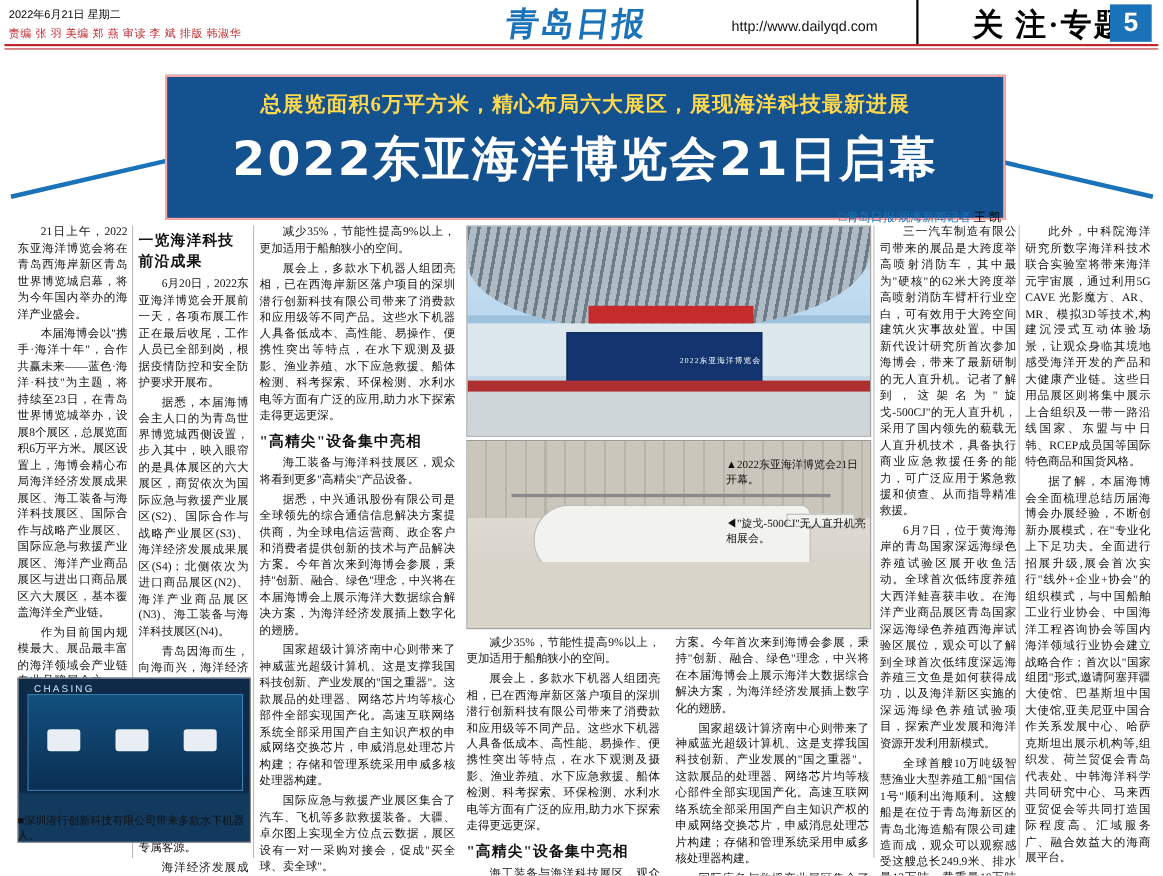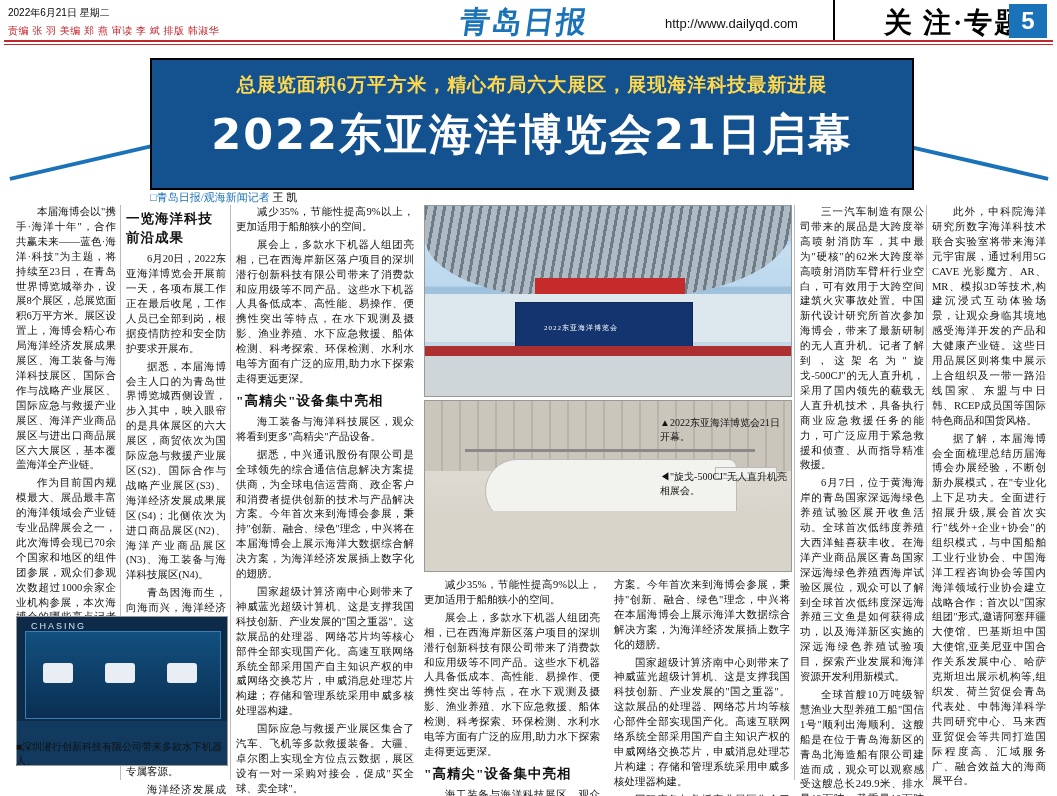--- a/index.html
+++ b/index.html
@@ -20,26 +20,26 @@
   .mh-rule{position:absolute;left:4px;top:40px;width:1049px;height:2px;background:#c0272d;}
   .mh-rule2{position:absolute;left:4px;top:44px;width:1049px;height:1px;background:#c0272d;}
   .mh-logo{position:absolute;left:460px;top:2px;font-size:30px;color:#1a72b8;font-weight:bold;font-family:"DejaVu Sans",sans-serif;letter-spacing:2px;transform:skewX(-8deg);}
   .mh-url{position:absolute;left:665px;top:16px;font-size:13px;font-family:"Liberation Sans",sans-serif;color:#111;}
   .mh-divider{position:absolute;left:833px;top:0px;width:2px;height:40px;background:#000;}
   .mh-section{position:absolute;left:868px;top:4px;font-size:28px;font-weight:bold;letter-spacing:2px;margin-left:16px;}
   .mh-pagenum{position:absolute;right:10px;top:4px;width:38px;height:34px;background:#1a72b8;color:#fff;
     font-size:24px;font-weight:bold;text-align:center;line-height:34px;font-family:"Liberation Sans",sans-serif;}
 
   
-  .banner{position:absolute;left:150px;top:58px;width:760px;height:128px;background:#14528f;
-    border:2px solid #000000;}
+  .banner{position:absolute;left:150px;top:68px;width:760px;height:128px;background:#14528f;
+    border:2px solid #fca5a5;}
   .banner .kicker{color:#ffd84d;font-size:19px;font-weight:bold;text-align:center;margin-top:12px;letter-spacing:1px;}
   .banner .title{color:#ffffff;font-size:43px;font-weight:bold;text-align:center;margin-top:8px;letter-spacing:2px;
     font-family:"DejaVu Sans",sans-serif;}
-  .byline{position:absolute;left:150px;top:190px;width:760px;text-align:left;font-size:11px;}
+  .byline{position:absolute;left:150px;top:190px;width:760px;text-align:right;font-size:11px;}
   .byline .b1{color:#1a72b8;}
   .deco-l{position:absolute;left:8px;top:160px;width:150px;height:4px;background:#1a72b8;transform:rotate(-13deg);}
   .deco-r{position:absolute;left:900px;top:160px;width:150px;height:4px;background:#1a72b8;transform:rotate(13deg);}
 
   
   .col{position:absolute;top:205px;font-size:10.5px;line-height:1.42;text-align:justify;color:#111;}
   .col p{margin:0 0 3px 0;text-indent:2em;}
   .col h3{font-size:13.5px;font-weight:bold;margin:4px 0 5px 0;text-align:left;letter-spacing:1px;}
   .col1{left:16px;width:100px;}
   .col2{left:126px;width:100px;}
@@ -54,21 +54,21 @@
   .cap{position:absolute;font-size:10px;line-height:1.35;color:#111;}
 
   
   .ph1{left:424px;top:205px;width:366px;height:190px;background:linear-gradient(#cfe3f2 0%,#bcd8ee 42%,#9cc0dc 43%,#e6edf2 100%);}
   .ph1 .roof{position:absolute;left:0;top:0;width:366px;height:92px;
     background:repeating-linear-gradient(100deg,#6d7c87 0px,#6d7c87 3px,#aebbc4 3px,#aebbc4 9px);
     border-bottom-left-radius:140px 60px;border-bottom-right-radius:160px 70px;}
   .ph1 .sky{position:absolute;left:0;top:0;width:366px;height:40px;background:linear-gradient(#8fc1e8,#bcd9ef);}
   .ph1 .bldg{position:absolute;left:0;top:88px;width:366px;height:48px;background:#dce7ee;}
   .ph1 .banner2{position:absolute;left:90px;top:96px;width:176px;height:56px;background:#13346e;border:1px solid #0d2650;}
-  .ph1 .banner2 .t{color:#fff;font-size:7px;text-align:left;margin-top:20px;letter-spacing:1px;padding-left:28px;}
+  .ph1 .banner2 .t{color:#fff;font-size:7px;text-align:right;margin-top:20px;letter-spacing:1px;padding-left:28px;}
   .ph1 .ground{position:absolute;left:0;top:150px;width:366px;height:40px;background:#cfd6da;}
   .ph1 .strip{position:absolute;left:0;top:140px;width:366px;height:12px;background:#ae2f2f;}
   .ph1 .topbar{position:absolute;left:110px;top:72px;width:150px;height:16px;background:#c62b2b;}
 
   
   .ph2{left:424px;top:400px;width:366px;height:170px;background:linear-gradient(#e9e6df,#cfcac0);}
   .ph2 .hall{position:absolute;left:0;top:0;width:366px;height:70px;
     background:repeating-linear-gradient(90deg,#cbc6bc 0px,#cbc6bc 16px,#b9b4aa 16px,#b9b4aa 18px);}
   .ph2 .floor{position:absolute;left:0;top:110px;width:366px;height:60px;background:#d9d4c9;}
   .ph2 .heli{position:absolute;left:60px;top:58px;width:250px;height:62px;background:#f2f2ee;border-radius:60px 16px 18px 60px;border:1px solid #bbb;}
@@ -114,20 +114,21 @@
     <span class="b1">□青岛日报/观海新闻记者</span>
     <span>王 凯</span>
   </div>
 
   <div class="colrule" style="left:120px;top:205px;height:575px;"></div>
   <div class="colrule" style="left:230px;top:205px;height:575px;"></div>
   <div class="colrule" style="left:794px;top:205px;height:575px;"></div>
   <div class="colrule" style="left:926px;top:205px;height:575px;"></div>
 
   <div class="col col1">
+    <p>21日上午，2022东亚海洋博览会将在青岛西海岸新区青岛世界博览城启幕，将为今年国内举办的海洋产业盛会。</p>
     <p>本届海博会以"携手·海洋十年"，合作共赢未来——蓝色·海洋·科技"为主题，将持续至23日，在青岛世界博览城举办，设展8个展区，总展览面积6万平方米。展区设置上，海博会精心布局海洋经济发展成果展区、海工装备与海洋科技展区、国际合作与战略产业展区、国际应急与救援产业展区、海洋产业商品展区与进出口商品展区六大展区，基本覆盖海洋全产业链。</p>
     <p>作为目前国内规模最大、展品最丰富的海洋领域会产业链专业品牌展会之一，此次海博会现已70余个国家和地区的组件团参展，观众们参观次数超过1000余家企业机构参展，本次海博会的哪些亮点记者提前进行了探访。</p>
   </div>
 
   <div class="col col2">
     <h3>一览海洋科技前沿成果</h3>
     <p>6月20日，2022东亚海洋博览会开展前一天，各项布展工作正在最后收尾，工作人员已全部到岗，根据疫情防控和安全防护要求开展布。</p>
     <p>据悉，本届海博会主人口的为青岛世界博览城西侧设置，步入其中，映入眼帘的是具体展区的六大展区，商贸依次为国际应急与救援产业展区(S2)、国际合作与战略产业展区(S3)、海洋经济发展成果展区(S4)；北侧依次为进口商品展区(N2)、海洋产业商品展区(N3)、海工装备与海洋科技展区(N4)。</p>
     <p>青岛因海而生，向海而兴，海洋经济一直是青岛经济发展的亮点。本届海博会首次设立海洋经济发展成果展区，邀请山东、浙江、辽宁、天津、河北等自由贸易试验区，展示交流规划建设成果，首次设置"一对一定制化推动"，为参展企业配备专属客源。</p>
     <p>海洋经济发展成果展区集中展示了"国字号"企业和前沿科技成果和我国自贸试验区建设成果。中国石油化工集团有限公司、中国船舶集团有限公司、中国电子科技集团有限公司、中铁集团上海工程有限公司、中国机械科学研究总院集团有限公司等大企业集中参展，展出内容包括船舶模型、风电安装平台、海洋油气平台等，涵盖船舶工程、海洋新能源、海洋油气开发等领域，观众可一览大型国企风采。</p>

